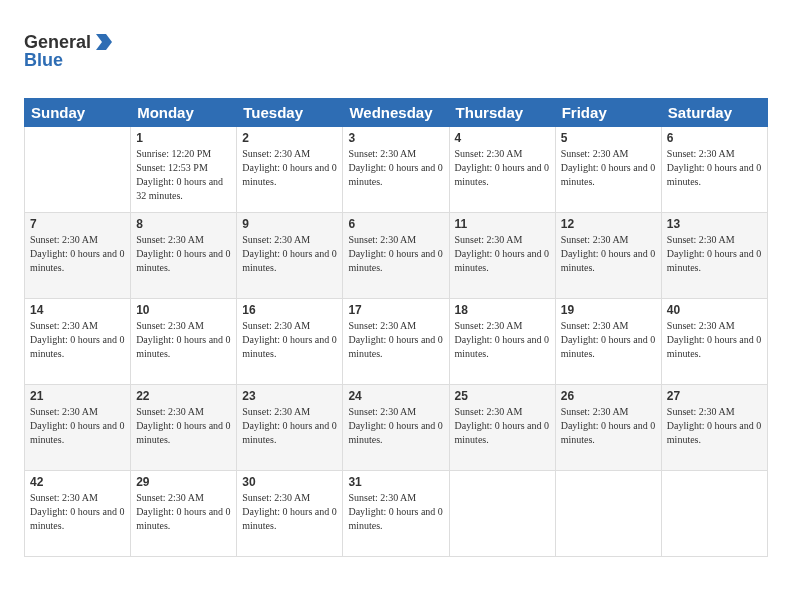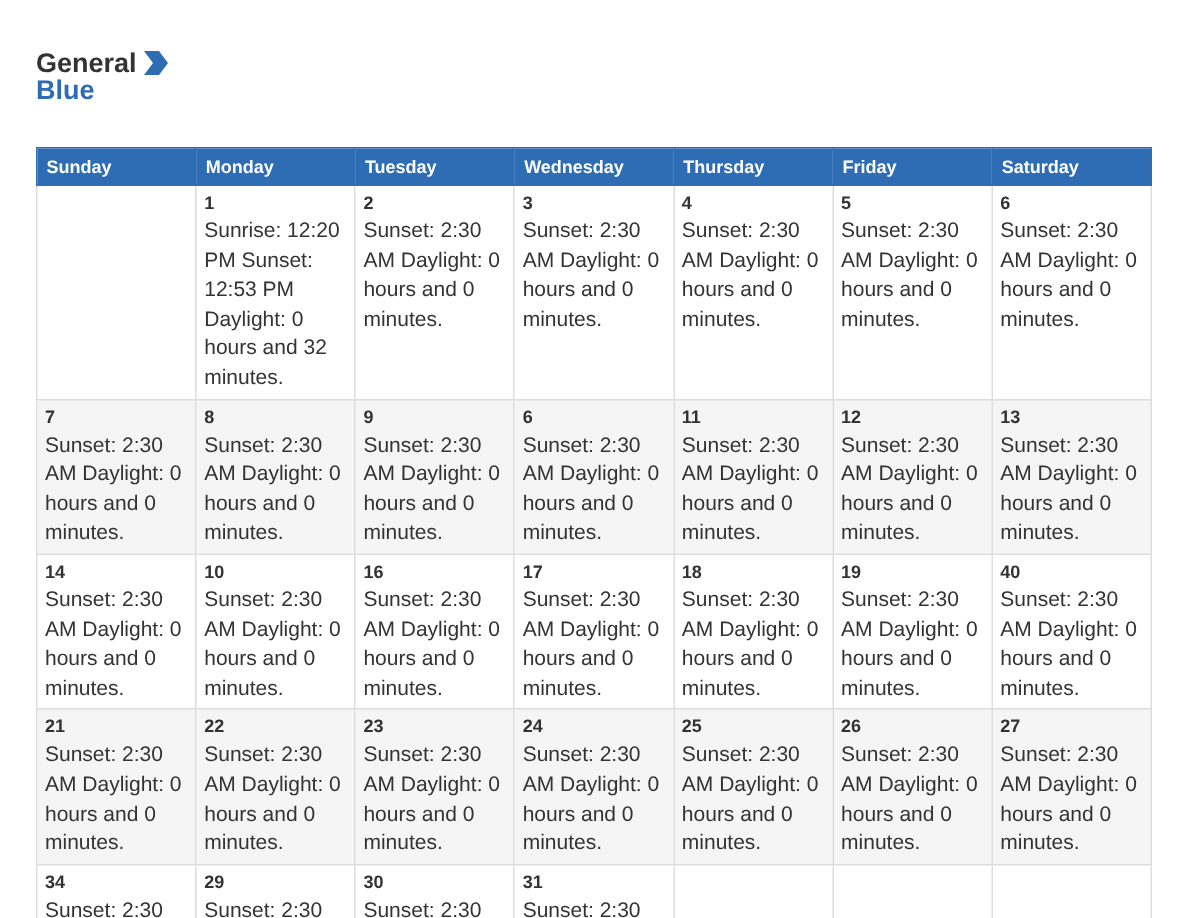--- a/index.html
+++ b/index.html
@@ -45,21 +45,21 @@
     }
     
     .calendar {
       width: 100%;
       border-collapse: collapse;
       font-size: 11px;
     }
     .calendar thead tr th {
       background-color: #2e6db4;
       color: #fff;
-      font-size: 12px;
+      font-size: 15px;
       font-weight: bold;
       padding: 5px 6px;
       text-align: left;
       border: 1px solid #2e6db4;
     }
     .calendar tbody tr {
       border-bottom: 1px solid #ccc;
     }
     .calendar tbody tr:last-child {
       border-bottom: none;
@@ -77,23 +77,24 @@
     .calendar tbody td.alt-row {
       background: #f5f5f5;
     }
     .day-num {
       font-size: 12px;
       font-weight: bold;
       display: block;
       margin-bottom: 2px;
     }
     .day-info {
-      font-size: 14px;
+      font-size: 10px;
       color: #333;
       line-height: 1.4;
+      font-family: Liberation Serif, serif;
     }
     
     .logo-svg {
       width: 110px;
       height: 52px;
     }
   </style>
 </head>
 <body>
 
@@ -298,21 +299,21 @@
           </td>
           <td class="alt-row">
             <span class="day-num">27</span>
             <div class="day-info">Sunset: 2:30 AM
 Daylight: 0 hours
 and 0 minutes.</div>
           </td>
         </tr>
         <tr>
           <td>
-            <span class="day-num">34</span>
+            <span class="day-num">42</span>
             <div class="day-info">Sunset: 2:30 AM
 Daylight: 0 hours
 and 0 minutes.</div>
           </td>
           <td>
             <span class="day-num">29</span>
             <div class="day-info">Sunset: 2:30 AM
 Daylight: 0 hours
 and 0 minutes.</div>
           </td>

